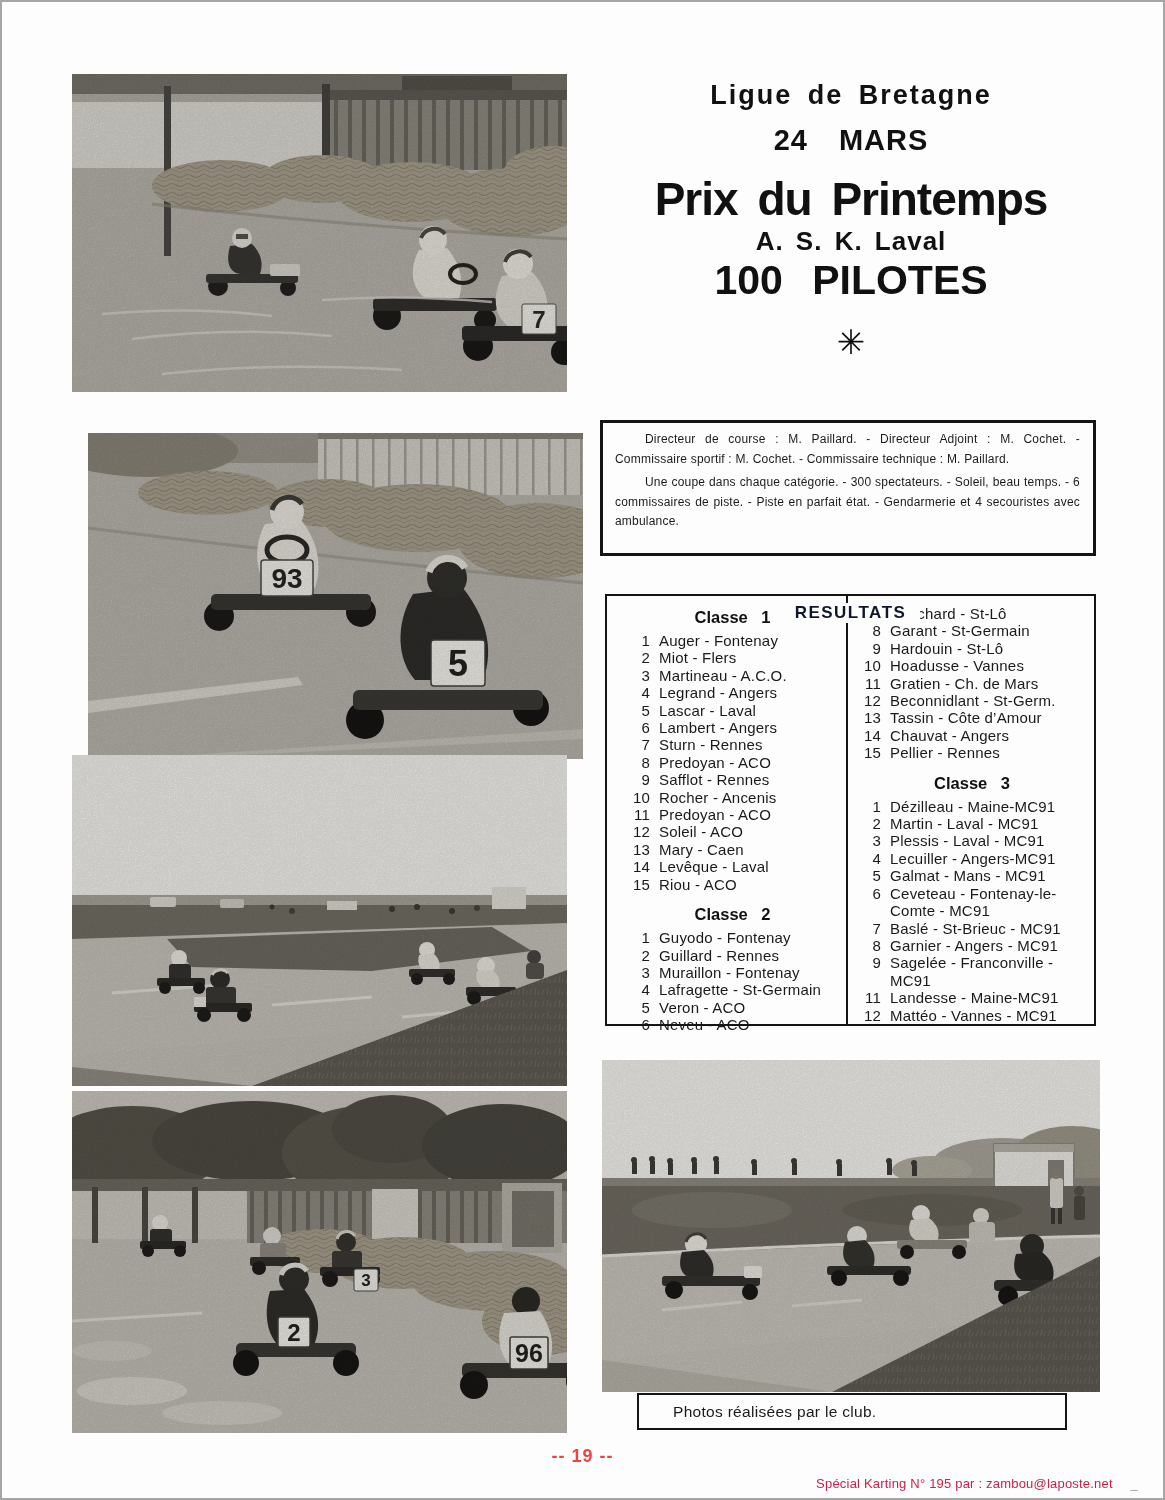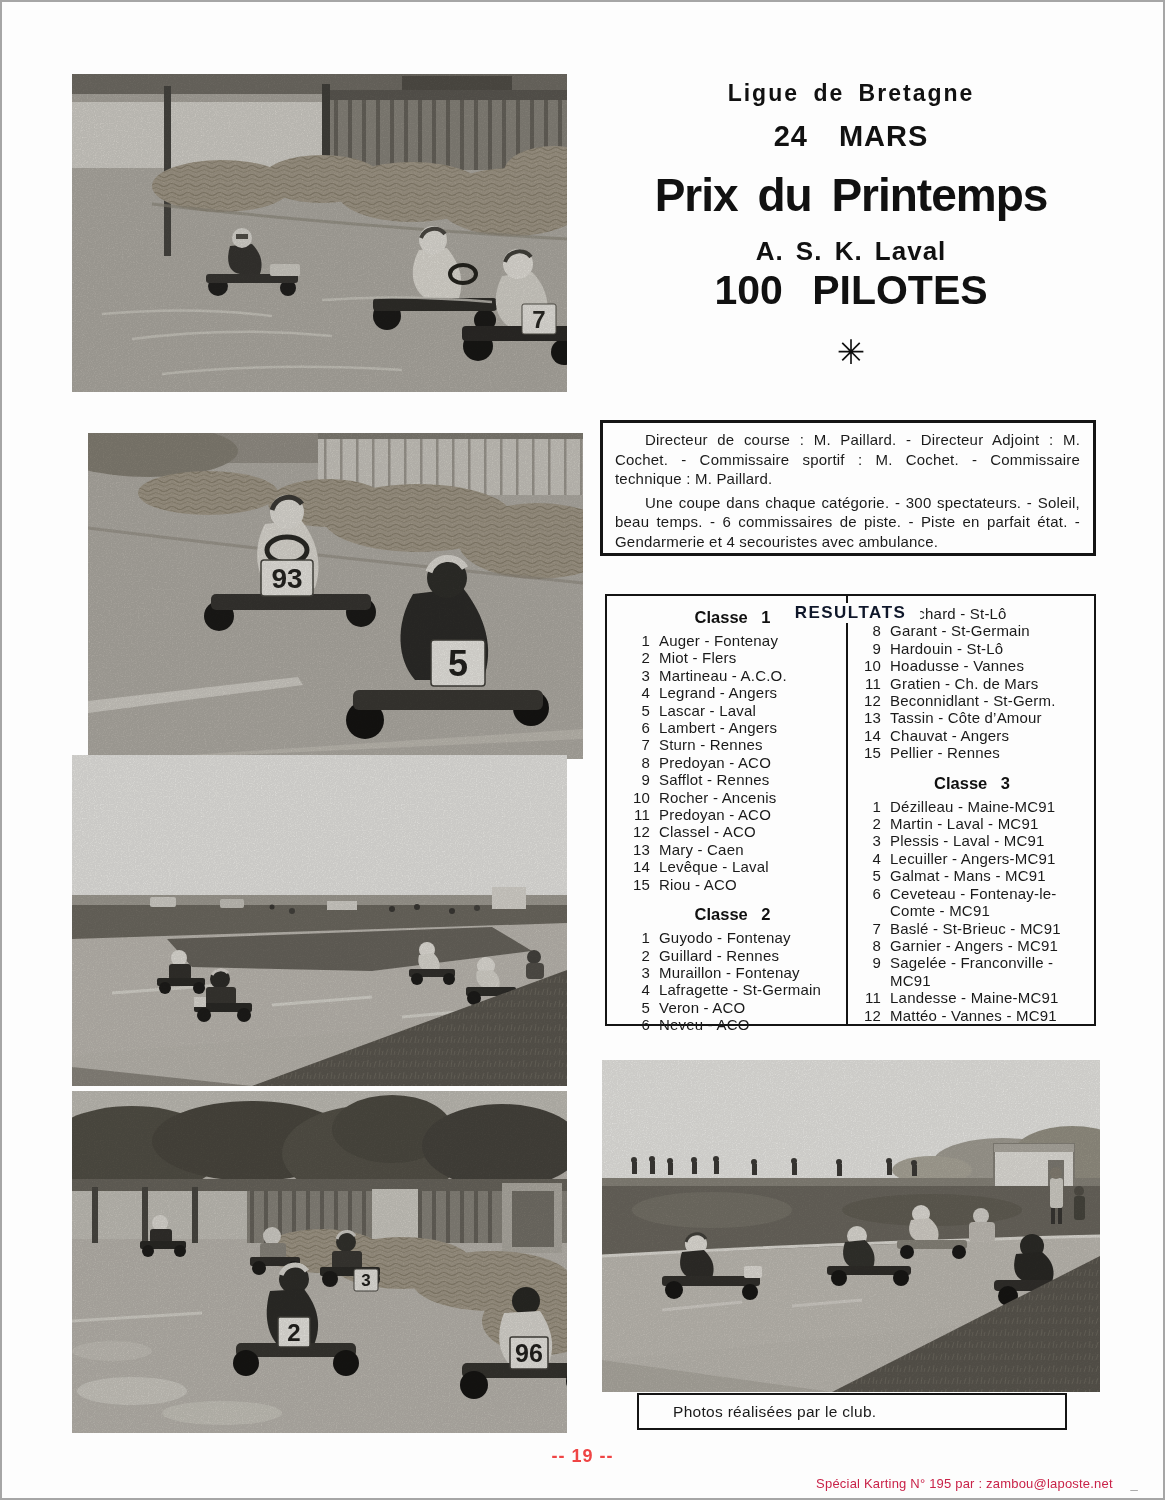--- a/index.html
+++ b/index.html
@@ -11,31 +11,31 @@
   
   .photo{position:absolute;overflow:hidden;background:#b9b5ad;}
   .photo svg{display:block;width:100%;height:100%;}
   #photo1{left:70px;top:72px;width:495px;height:318px;}
   #photo2{left:70px;top:415px;width:495px;height:326px;}
   #photo3{left:70px;top:753px;width:495px;height:331px;}
   #photo4{left:70px;top:1089px;width:495px;height:342px;}
   #photo5{left:600px;top:1058px;width:498px;height:332px;}
   
   .masthead{position:absolute;left:600px;top:78px;width:498px;text-align:center;color:#111;}
-  .m-league{font-size:23px;font-weight:bold;letter-spacing:2px;word-spacing:6px;}
+  .m-league{font-size:27px;font-weight:bold;letter-spacing:2px;word-spacing:6px;}
   .m-date{font-size:29px;font-weight:bold;margin-top:13px;word-spacing:22px;letter-spacing:1px;}
   .m-title{font-size:46px;font-weight:bold;margin-top:15px;word-spacing:8px;letter-spacing:-1px;}
-  .m-club{font-size:26px;font-weight:bold;margin-top:14px;word-spacing:4px;letter-spacing:1px;}
+  .m-club{font-size:26px;font-weight:bold;margin-top:0;word-spacing:4px;letter-spacing:1px;}
   .m-pilots{font-size:41px;font-weight:bold;word-spacing:18px;}
   .m-star{font-size:34px;margin-top:18px;color:#0d0d0d;}
   
   .infobox{
     position:absolute;left:598px;top:418px;width:496px;height:136px;box-sizing:border-box;
     border:3px solid #151515;padding:7px 13px 6px 12px;
-    font-size:15px;line-height:19.5px;text-align:justify;color:#1b1b1b;letter-spacing:.2px;
+    font-size:12px;line-height:19.5px;text-align:justify;color:#1b1b1b;letter-spacing:.2px;
   }
   .infobox p{margin:0 0 4px;text-indent:30px;}
   
   .results{position:absolute;left:603px;top:592px;width:491px;height:432px;box-sizing:border-box;
     border:2.5px solid #141414;display:flex;}
   .res-label{position:absolute;top:-12px;left:50%;transform:translateX(-50%);
     background:#fdfdfd;padding:0 14px;font-weight:bold;font-size:17px;letter-spacing:1.5px;white-space:nowrap;color:#0f172a;margin-top:19px;}
   .res-col{box-sizing:border-box;padding:9px 6px 0 8px;}
   .res-col-left{width:49.5%;border-right:2.5px solid #141414;padding-left:18px;}
   .res-col-right{flex:1;}
@@ -463,21 +463,21 @@
           <div class="rrow">
             <span class="rpos">10</span>
             <span class="rentry">Rocher - Ancenis</span>
           </div>
           <div class="rrow">
             <span class="rpos">11</span>
             <span class="rentry">Predoyan - ACO</span>
           </div>
           <div class="rrow">
             <span class="rpos">12</span>
-            <span class="rentry">Classel - ACO</span>
+            <span class="rentry">Soleil - ACO</span>
           </div>
           <div class="rrow">
             <span class="rpos">13</span>
             <span class="rentry">Mary - Caen</span>
           </div>
           <div class="rrow">
             <span class="rpos">14</span>
             <span class="rentry">Levêque - Laval</span>
           </div>
           <div class="rrow">

